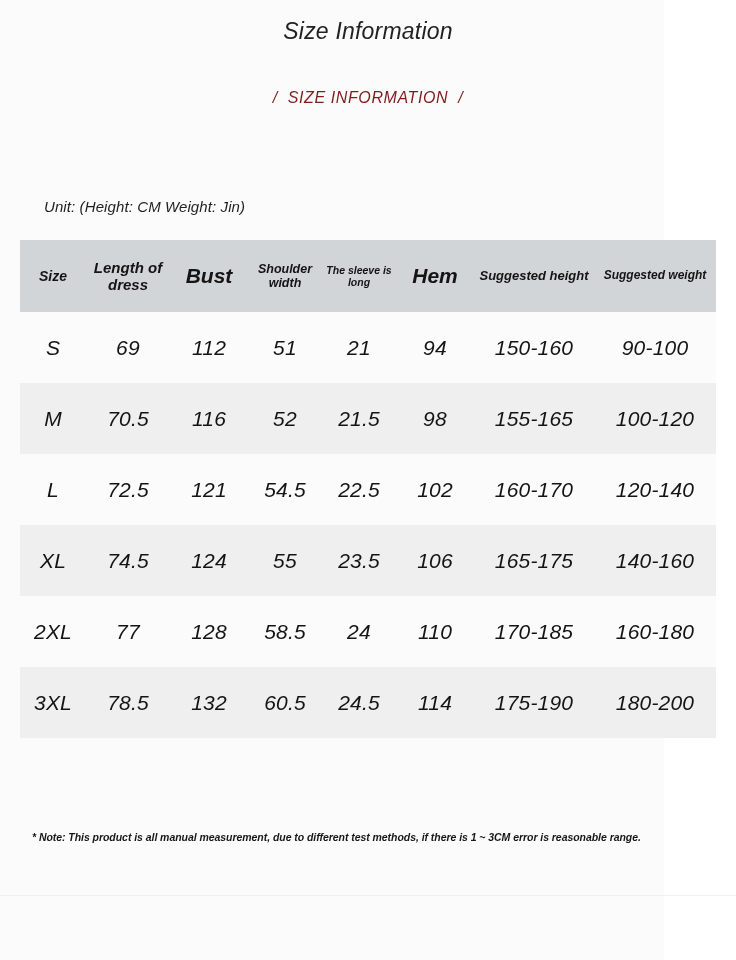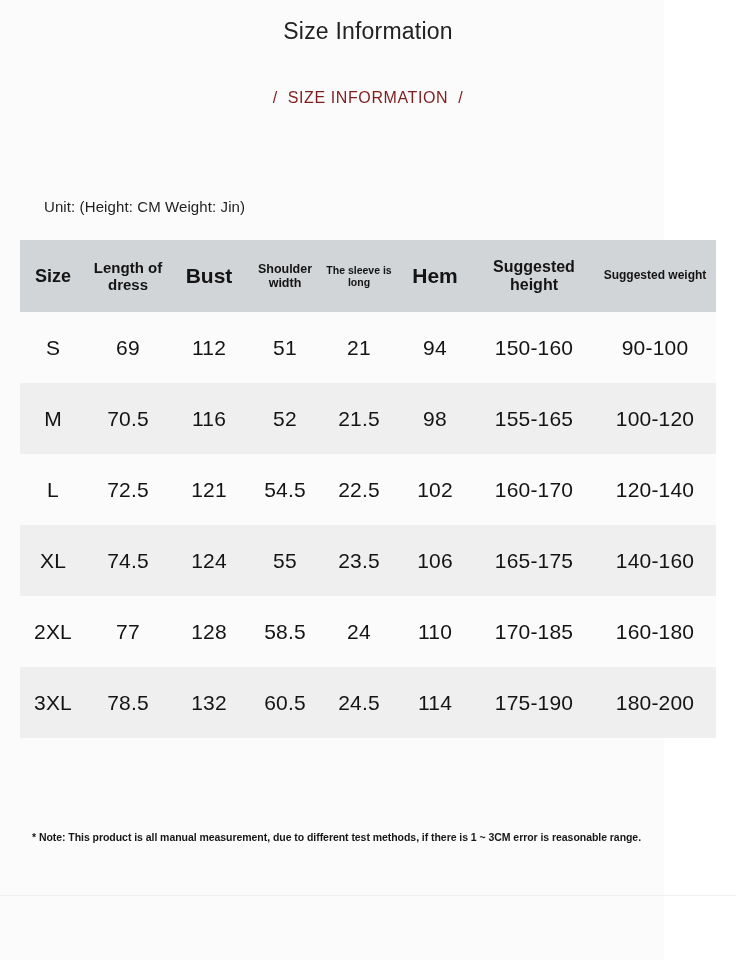--- a/index.html
+++ b/index.html
@@ -14,20 +14,21 @@
     color: #1a1a1a;
     overflow: hidden;
   }
 
   .page {
     position: relative;
     width: 664px;
     height: 960px;
     background: #fbfbfc;
     box-sizing: border-box;
+    font-style: italic;
   }
 
   
   .title {
     position: absolute;
     top: 18px;
     left: 0;
     width: 736px;
     text-align: center;
     font-size: 23px;
@@ -80,27 +81,27 @@
   .size-table thead th {
     height: 72px;
     background: #d2d5d8;
     color: #141414;
     font-weight: 700;
     line-height: 1.15;
     padding: 0 2px;
   }
 
   
-  th.h-size        { font-size: 18px; }
+  th.h-size        { font-size: 14px; }
   th.h-length      { font-size: 15px; margin-top: 47px; }
   th.h-bust        { font-size: 21px; font-weight: 400; }
   th.h-shoulder    { font-size: 12.5px; }
   th.h-sleeve      { font-size: 10.5px; }
   th.h-hem         { font-size: 21px; font-weight: 400; }
-  th.h-sheight     { font-size: 16px; }
+  th.h-sheight     { font-size: 13px; }
   th.h-sweight     { font-size: 12px; }
 
   .size-table tbody tr {
     height: 71px;
   }
   .size-table tbody tr.odd  { background: #fbfbfb; }
   .size-table tbody tr.even { background: #efefef; }
 
   .size-table tbody td {
     font-size: 21px;

